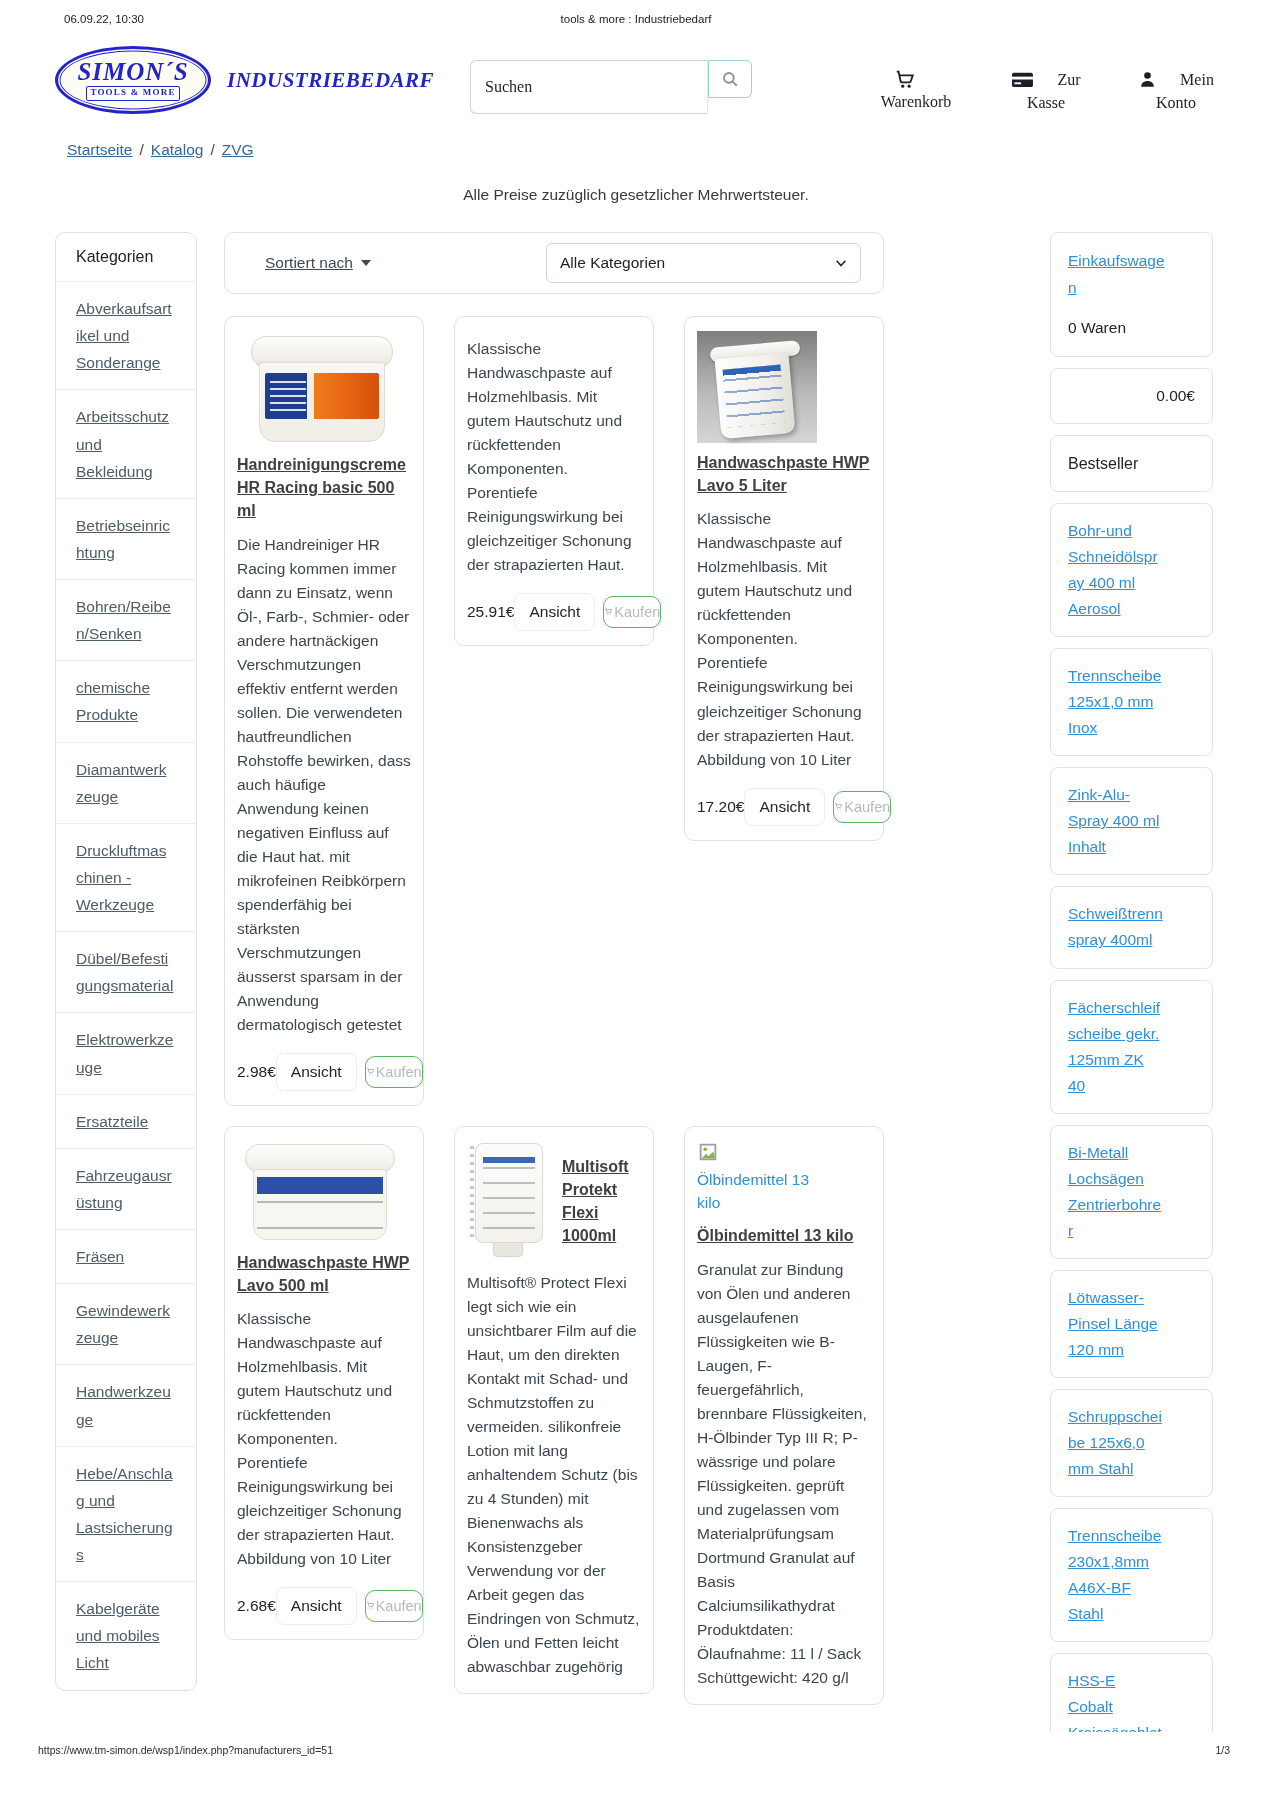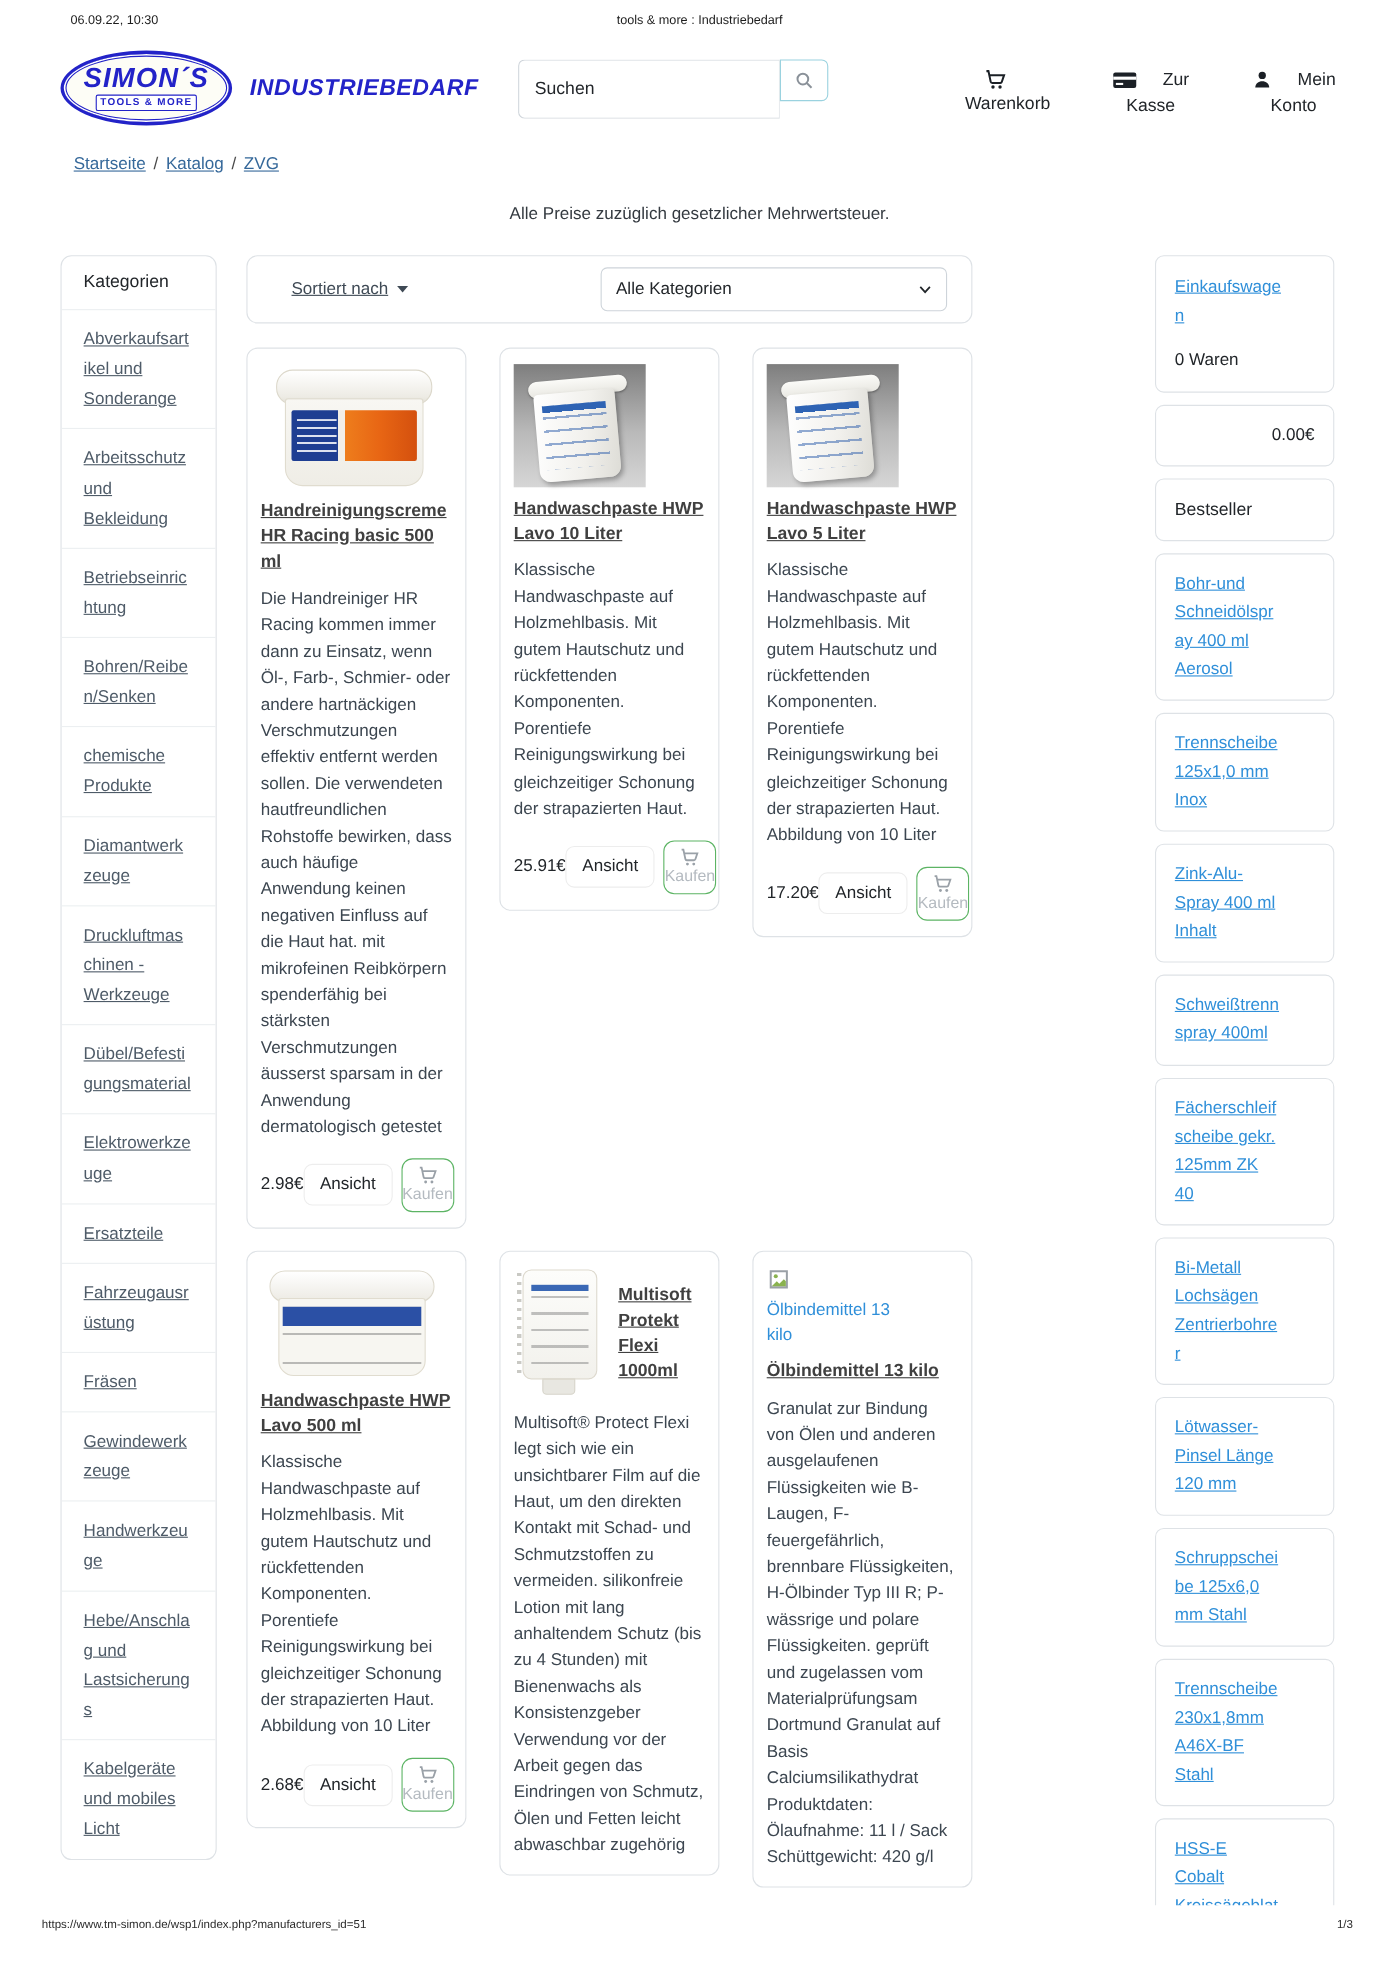--- a/index.html
+++ b/index.html
@@ -10,21 +10,21 @@
   a{cursor:pointer;}
   button{cursor:pointer;font-family:"Liberation Sans",sans-serif;}
 
   
   .print-meta{position:absolute;top:13px;left:0;right:0;height:16px;font-size:11.5px;color:#1d1d1d;}
   .pm-date{position:absolute;left:38px;top:0;margin-left:26px;}
   .pm-title{position:absolute;left:50%;transform:translateX(-50%);top:0;}
   .print-footer{position:absolute;left:38px;right:42px;bottom:44px;font-size:10.5px;color:#2b2b2b;display:flex;justify-content:space-between;background:#fff;}
 
   
-  .site-header{display:flex;align-items:center;padding:46px 57px 0 55px;}
+  .site-header{display:flex;align-items:flex-end;padding:46px 57px 0 55px;font-family:Liberation Serif, serif;}
   .logo{display:flex;align-items:center;text-decoration:none;}
   .logo-oval{width:150px;height:62px;border:3px solid #2323c8;border-radius:50%;display:flex;flex-direction:column;
     align-items:center;justify-content:center;box-shadow:inset 0 0 0 1.5px #fff,inset 0 0 0 2.5px #2323c8;background:#fdfdf6;}
   .logo-simons{font-size:25px;font-weight:bold;font-style:italic;color:#2323c8;letter-spacing:1px;line-height:1;}
   .logo-tools{font-size:9px;font-weight:bold;color:#2323c8;letter-spacing:1.2px;border:1.5px solid #2323c8;padding:0 3px 1px;border-radius:2px;margin-top:2px;background:#fff;line-height:1.3;}
   .logo-industrie{font-size:21px;font-weight:bold;font-style:italic;color:#2323c8;margin-left:16px;letter-spacing:.5px;}
   .search{display:flex;margin-left:36px;margin-top:1px;}
   .search-input{width:238px;height:54px;border:1px solid #ced4da;border-right:1px solid #e3e7ea;border-radius:6px 0 0 6px;
     padding:0 14px;font-size:16px;font-family:inherit;color:#212529;outline:none;box-sizing:border-box;}
   .search-input::placeholder{color:#212529;opacity:1;}
@@ -55,21 +55,21 @@
   .caret-down{display:inline-block;margin-left:8px;width:0;height:0;border-left:5px solid transparent;border-right:5px solid transparent;border-top:6px solid #3f4a55;vertical-align:middle;}
   .select{margin-left:auto;width:315px;height:40px;border:1px solid #ced4da;border-radius:6px;display:flex;align-items:center;justify-content:space-between;padding:0 12px 0 13px;box-sizing:border-box;background:#fff;font-size:15.5px;}
 
   .product-grid{display:grid;grid-template-columns:repeat(3,200px);column-gap:30px;row-gap:20px;margin-top:22px;align-items:start;}
   .p-card{border:1px solid #dee2e6;border-radius:10px;padding:12px 12px 14px;box-sizing:border-box;display:flex;flex-direction:column;background:#fff;}
   .p-title{color:#404040;font-weight:bold;font-size:16px;text-decoration:underline;line-height:1.45;display:block;margin:8px 0 2px;}
   .p-desc{margin:8px 0 0;color:#3c4650;line-height:1.55;font-size:15.5px;}
   .price-row{display:flex;align-items:center;margin-top:16px;}
   .price{font-size:15.5px;color:#212529;}
   .btn-view{margin-left:auto;border:1px solid #ededed;background:#fff;border-radius:8px;padding:9px 14px;font-size:15.5px;color:#212529;}
-  .btn-buy{margin-left:8px;border:1.5px solid #5cb464;background:#fff;border-radius:10px;width:58px;padding:5px 0 7px;display:flex;flex-direction:column;align-items:center;gap:1px;}
+  .btn-buy{margin-left:8px;border:1.5px solid #5cb464;background:#fff;border-radius:10px;width:58px;padding:5px 0 7px;display:flex;flex-direction:row;align-items:flex-end;gap:1px;}
   .buy-label{color:#b4bac0;font-size:14.5px;}
 
   
   .card-top{display:block;}
   .layout-side .card-top{display:flex;gap:15px;align-items:center;}
   .layout-side .p-title{margin-top:2px;}
   .img-wrap{position:relative;margin:2px 0 4px;}
   .pi-lid,.pi-body,.pi-label{display:none;}
   .broken-icon{display:none;}
   .img-alt{display:none;}
@@ -286,29 +286,20 @@
                 <path d="M3 3h2l2.2 10.4a1.6 1.6 0 0 0 1.6 1.3h7.9a1.6 1.6 0 0 0 1.6-1.2L20.5 7H6"></path>
                 <circle cx="9.5" cy="19" r="1.6" fill="#9aa1a8" stroke="none"></circle>
                 <circle cx="16.5" cy="19" r="1.6" fill="#9aa1a8" stroke="none"></circle>
               </svg>
         <span class="buy-label">Kaufen</span>
       </button>
     </div>
   </article>
 
   <article class="p-card img-bucket layout-top">
-    <div class="card-top">
-      <div class="img-wrap">
-        <span class="pi-lid"></span>
-        <span class="pi-body"></span>
-        <span class="pi-label"></span>
-
-      </div>
-      <a class="p-title">Handwaschpaste HWP Lavo 10 Liter</a>
-    </div>
     <p class="p-desc">Klassische Handwaschpaste auf Holzmehlbasis. Mit gutem Hautschutz und rückfettenden Komponenten. Porentiefe Reinigungswirkung bei gleichzeitiger Schonung der strapazierten Haut.</p>
     <div class="price-row">
       <span class="price">25.91€</span>
       <button class="btn-view">Ansicht</button>
       <button class="btn-buy">
         <svg width="20" height="18" viewBox="0 0 24 22" fill="none" stroke="#9aa1a8" stroke-width="2">
                 <path d="M3 3h2l2.2 10.4a1.6 1.6 0 0 0 1.6 1.3h7.9a1.6 1.6 0 0 0 1.6-1.2L20.5 7H6"></path>
                 <circle cx="9.5" cy="19" r="1.6" fill="#9aa1a8" stroke="none"></circle>
                 <circle cx="16.5" cy="19" r="1.6" fill="#9aa1a8" stroke="none"></circle>
               </svg>

